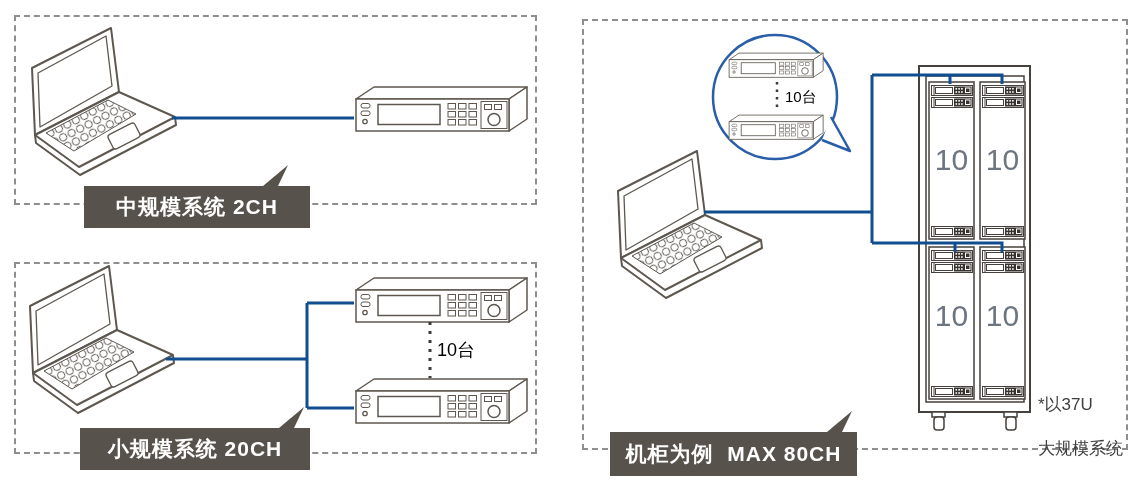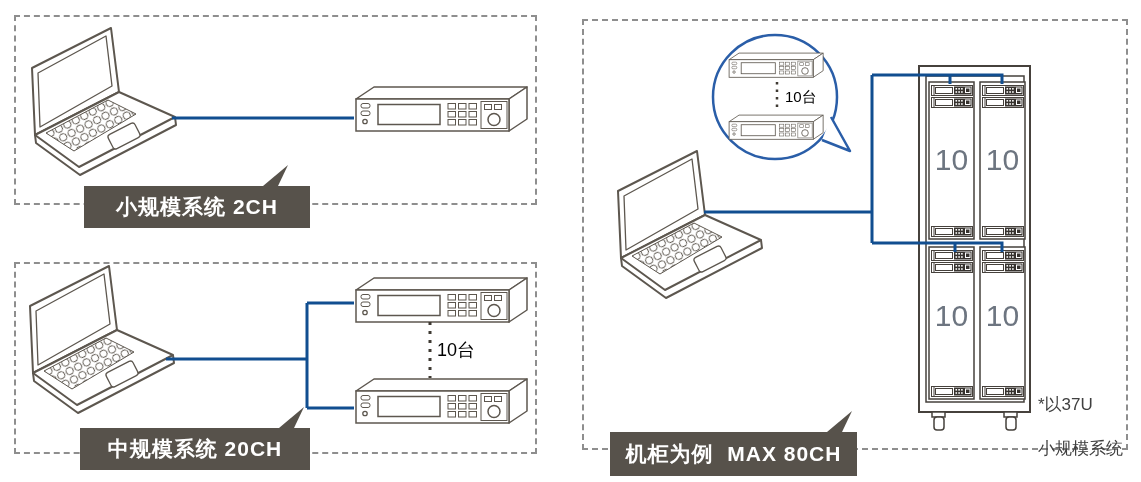--- a/index.html
+++ b/index.html
@@ -157,32 +157,32 @@
   <div class="rack-num" style="left:929px;top:142px;">10</div>
   <div class="rack-num" style="left:980px;top:142px;">10</div>
   <div class="rack-num" style="left:929px;top:298px;">10</div>
   <div class="rack-num" style="left:980px;top:298px;">10</div>
 
   <div class="count" style="left:437px;top:338px;">10台</div>
   <div class="count small" style="left:785px;top:88px;">10台</div>
 
   <div class="note" style="left:1038px;top:372px;">
     <div>*以37U</div>
-    <div>小规模系统</div>
+    <div>大规模系统</div>
   </div>
 
   <div class="label" style="left:84px;top:186px;width:226px;height:42px;">
-    <span>小规模系统 2CH</span>
+    <span>中规模系统 2CH</span>
     <svg class="tail" style="left:176px;" viewBox="0 0 34 21">
       <polygon points="3,21 28,0 18,21"></polygon>
     </svg>
   </div>
 
   <div class="label" style="left:80px;top:428px;width:230px;height:42px;">
-    <span>中规模系统 20CH</span>
+    <span>小规模系统 20CH</span>
     <svg class="tail" style="left:196px;" viewBox="0 0 34 21">
       <polygon points="3,21 28,0 18,21"></polygon>
     </svg>
   </div>
 
   <div class="label" style="left:610px;top:432px;width:247px;height:44px;">
     <span>机柜为例  MAX 80CH</span>
     <svg class="tail" style="left:214px;" viewBox="0 0 34 21">
       <polygon points="3,21 28,0 18,21"></polygon>
     </svg>

